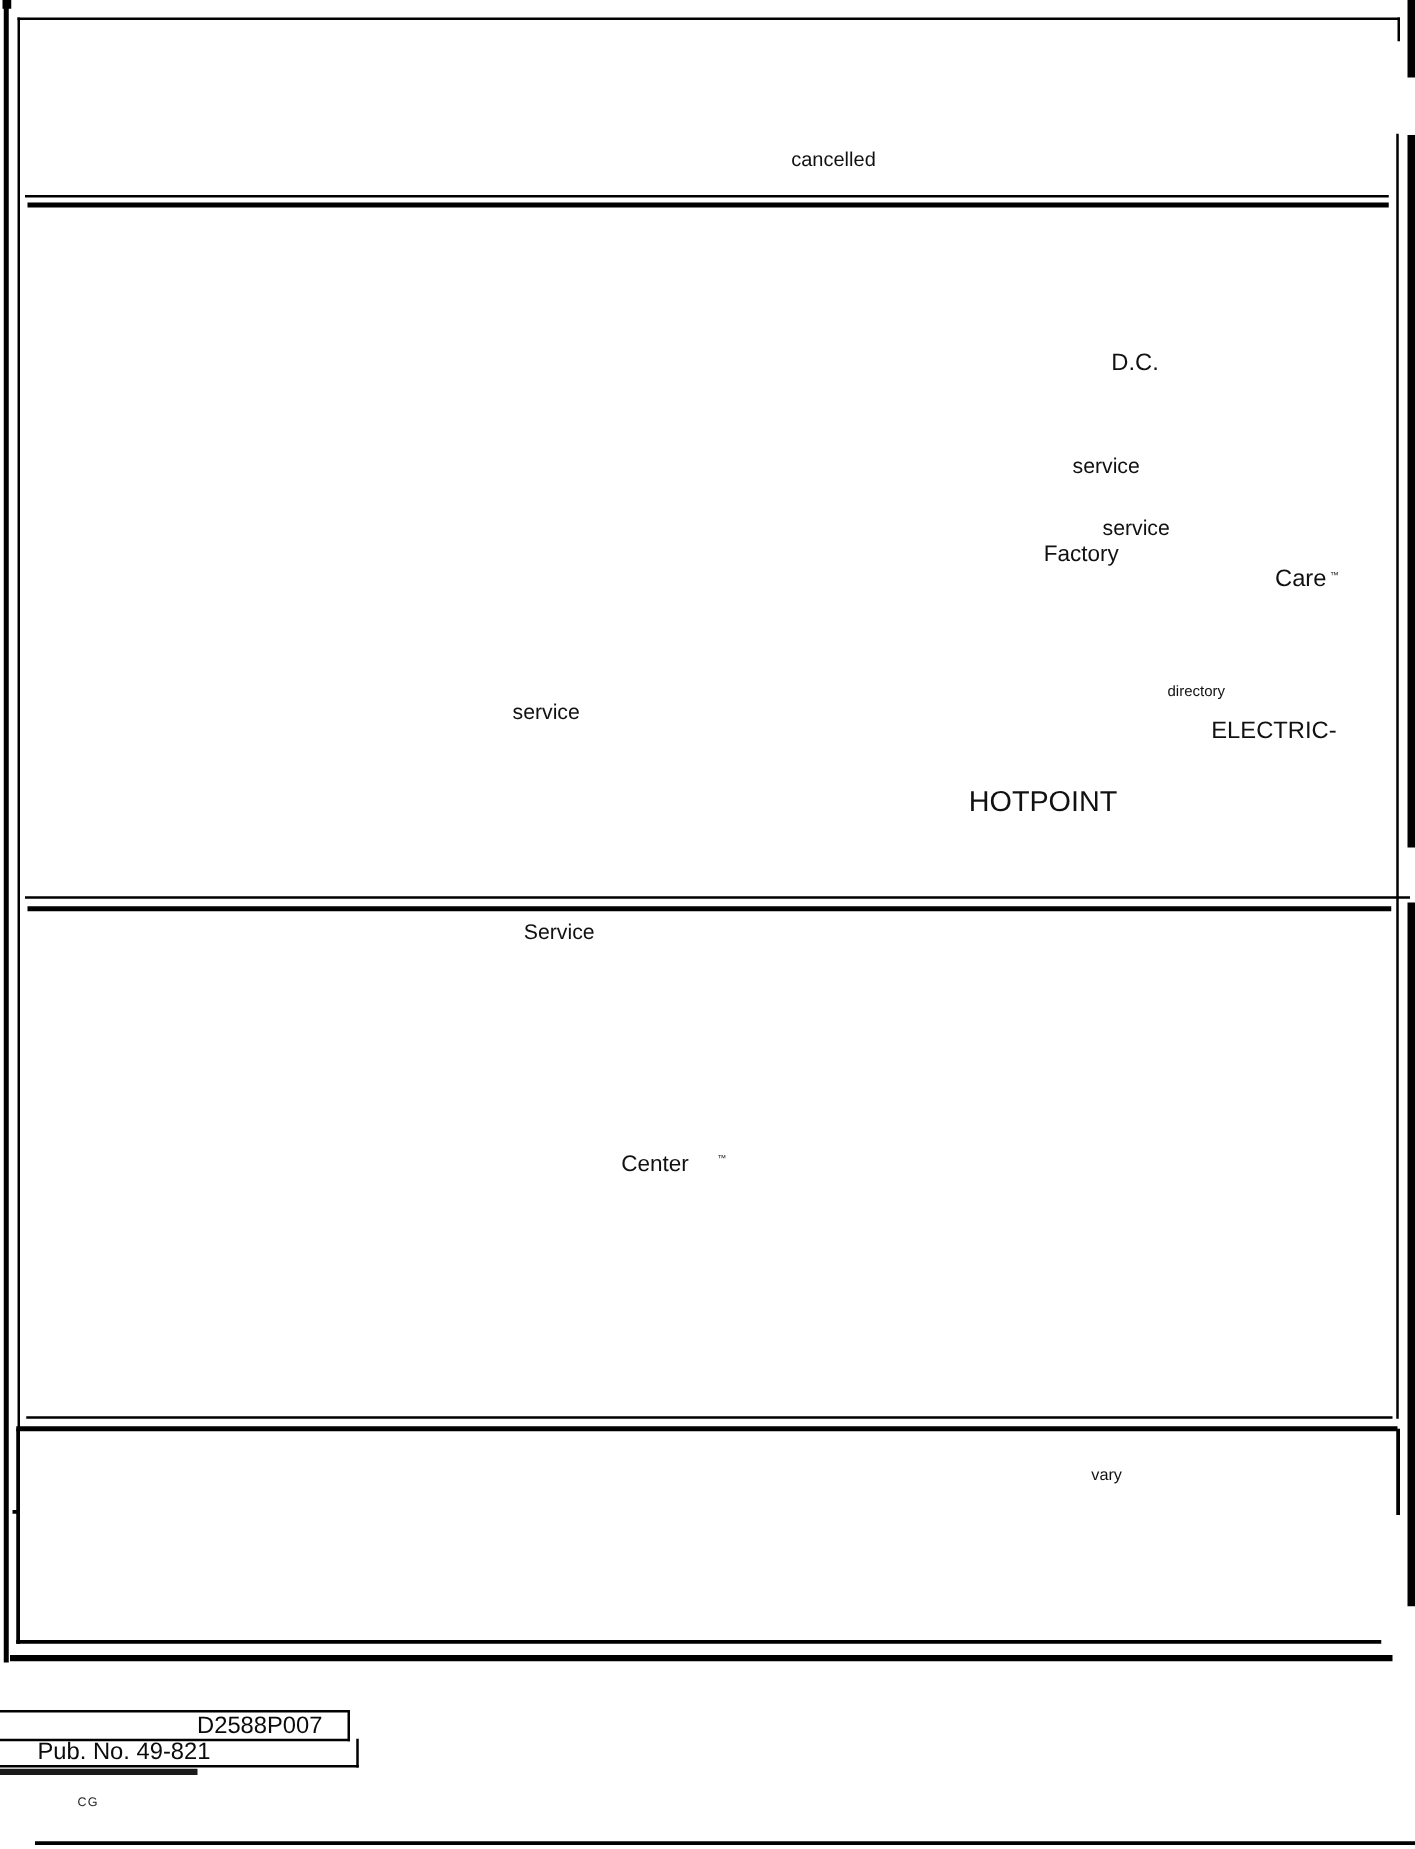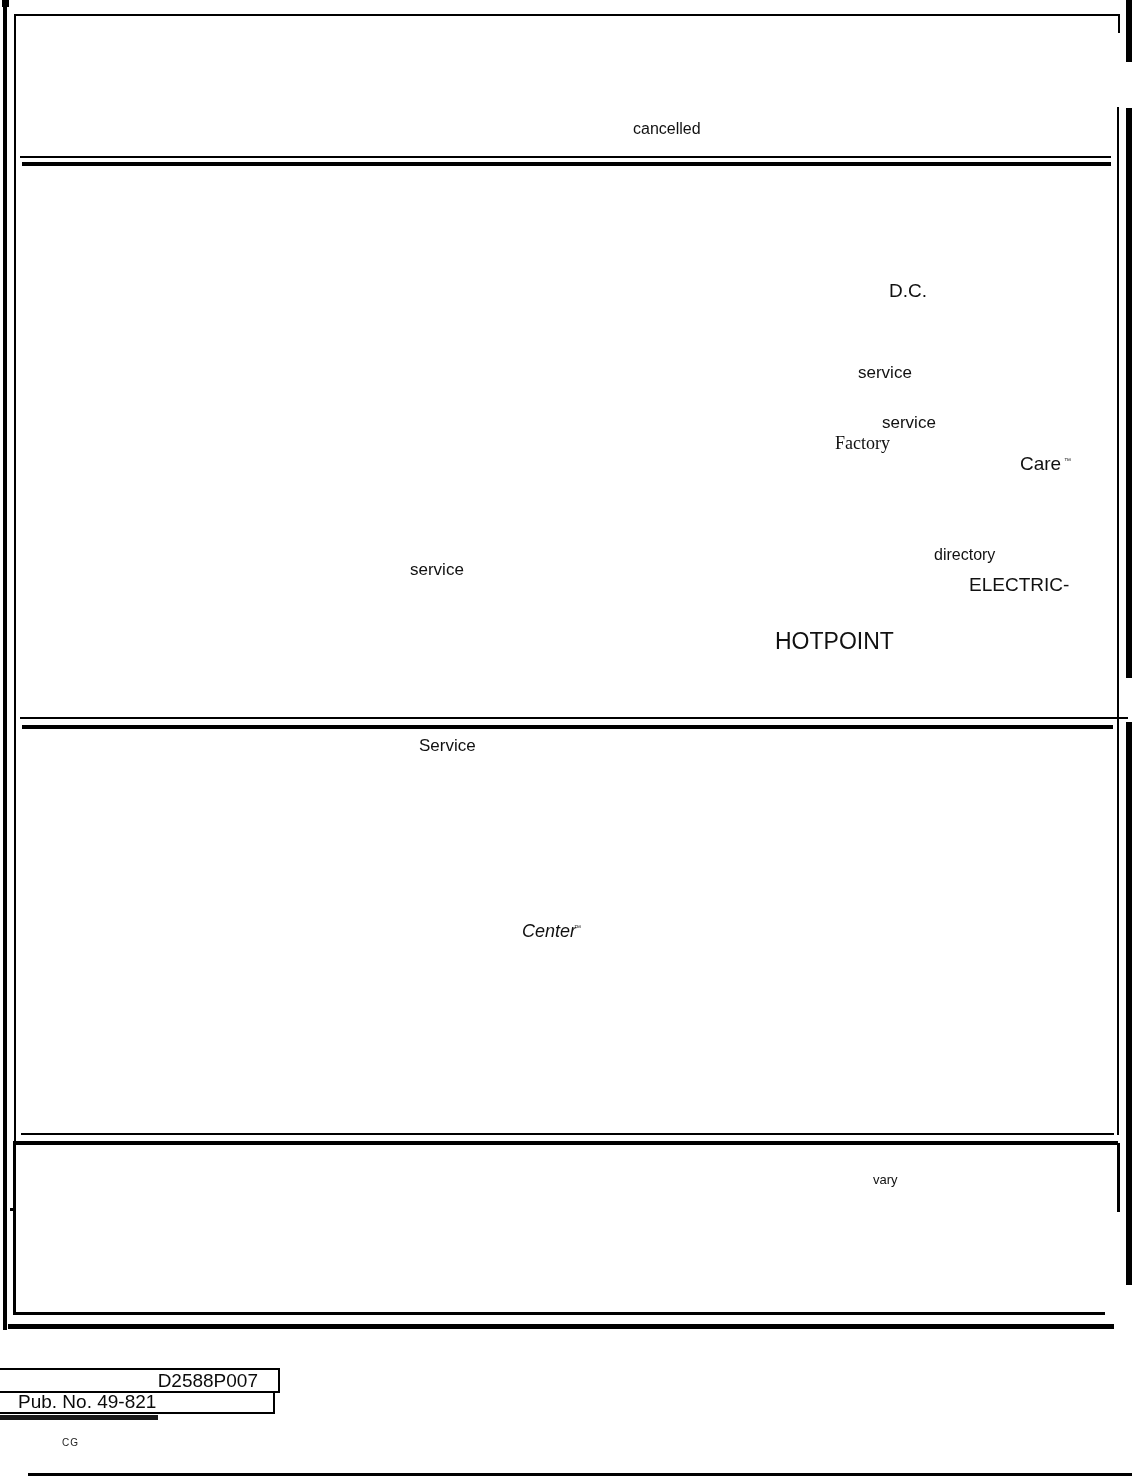--- a/index.html
+++ b/index.html
@@ -37,45 +37,45 @@
   #box3-bottom     {left:13px;  top:1312px; width:1092px; height:3px;}
   #outer-bottom    {left:8px;   top:1324px; width:1106px; height:5px;}
   #bottom-rule     {left:28px;  top:1473px; width:1104px; height:3px;}
   #smudge          {left:0;     top:1415px; width:158px;  height:5px; background:#1a1a1a;}
 
   
   #t-cancelled {left:633px; top:120px; font-size:16px;}
   #t-dc        {left:889px; top:280px; font-size:19px;}
   #t-service1  {left:858px; top:363px; font-size:17px;}
   #t-service2  {left:882px; top:413px; font-size:17px;}
-  #t-factory   {left:835px; top:433px; font-size:18px;font-family:Liberation Serif, serif;}
+  #t-factory   {left:835px; top:433px; font-size:18px;}
   #t-care      {left:1020px;top:453px; font-size:19px;}
   #t-care-sup  {left:1064px;top:457px; font-size:7px;}
-  #t-directory {left:934px; top:546px; font-size:16px;}
+  #t-directory {left:934px; top:546px; font-size:12px;}
   #t-service3  {left:410px; top:560px; font-size:17px;}
   #t-electric  {left:969px; top:574px; font-size:19px;}
   #t-hotpoint  {left:775px; top:628px; font-size:23px;}
   #t-service4  {left:419px; top:736px; font-size:17px;}
-  #t-center    {left:522px; top:921px; font-size:18px;font-style:italic;}
+  #t-center    {left:497px; top:921px; font-size:18px;}
   #t-center-sup{left:574px; top:924px; font-size:7px;}
   #t-vary      {left:873px; top:1172px;font-size:13px;}
   #t-cg        {left:62px;  top:1437px;font-size:10px; letter-spacing:1px; color:#222;}
 
   
   #part-box{
     position:absolute;left:0;top:1368px;width:258px;height:21px;
     border:2px solid #000;border-left:none;
     display:flex;justify-content:flex-end;
     padding-right:20px;font-size:19px;
   }
   #pub-box{
     position:absolute;left:0;top:1391px;width:255px;height:21px;
     border:2px solid #000;border-left:none;border-top:none;
     display:flex;align-items:center;justify-content:flex-start;
-    padding-left:18px;font-size:19px;
+    padding-left:30px;font-size:19px;
   }
 </style>
 </head>
 <body>
 
 <div id="page">
 
   <div class="ln" id="left-bar"></div>
   <div class="ln" id="left-notch"></div>
   <div class="ln" id="left-thin"></div>

